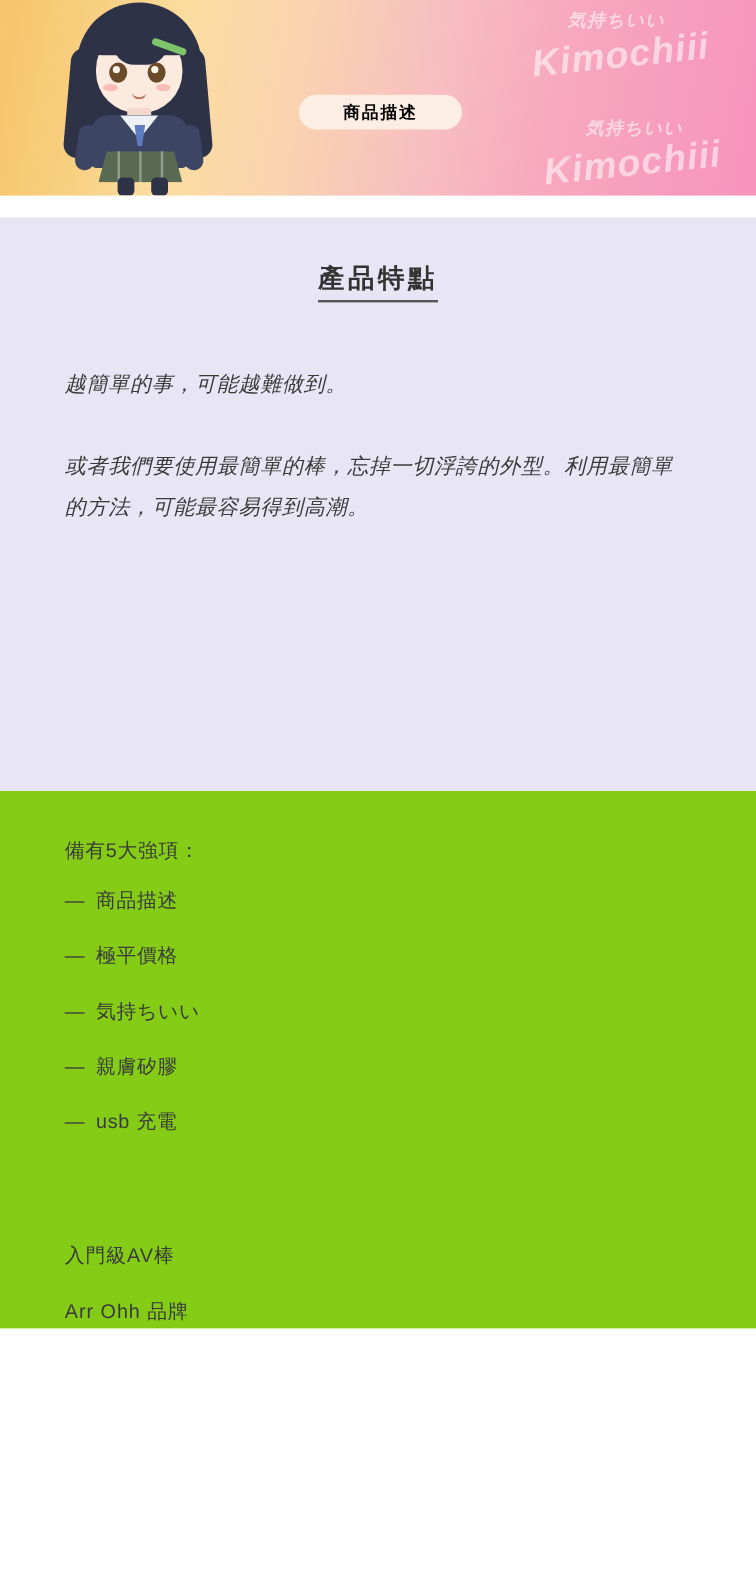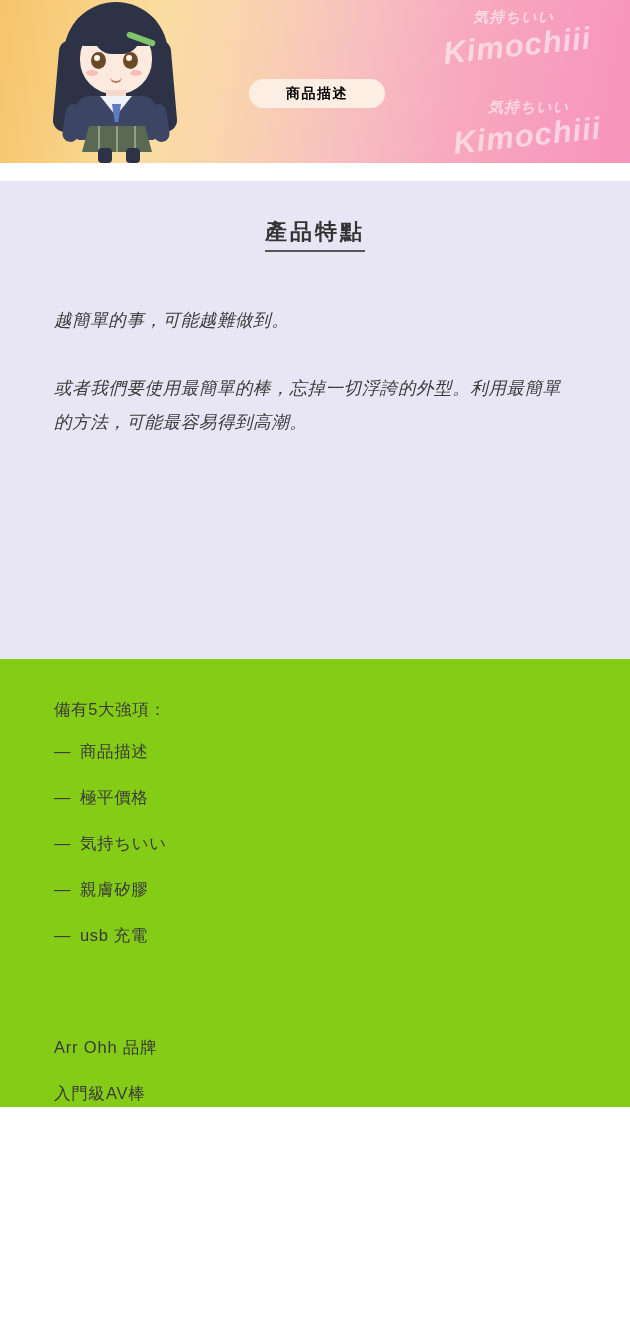--- a/index.html
+++ b/index.html
@@ -341,15 +341,15 @@
       <span class="dash">—</span>
       <span>usb 充電</span>
     </li>
   </ul>
 
   <div class="gap-a"></div>
 
 
   <div class="gap-b"></div>
 
+  <p class="brand-line">入門級AV棒</p>
   <p class="brand-line">Arr Ohh 品牌</p>
-  <p class="brand-line">入門級AV棒</p>
 </section>
 
 </body></html>

